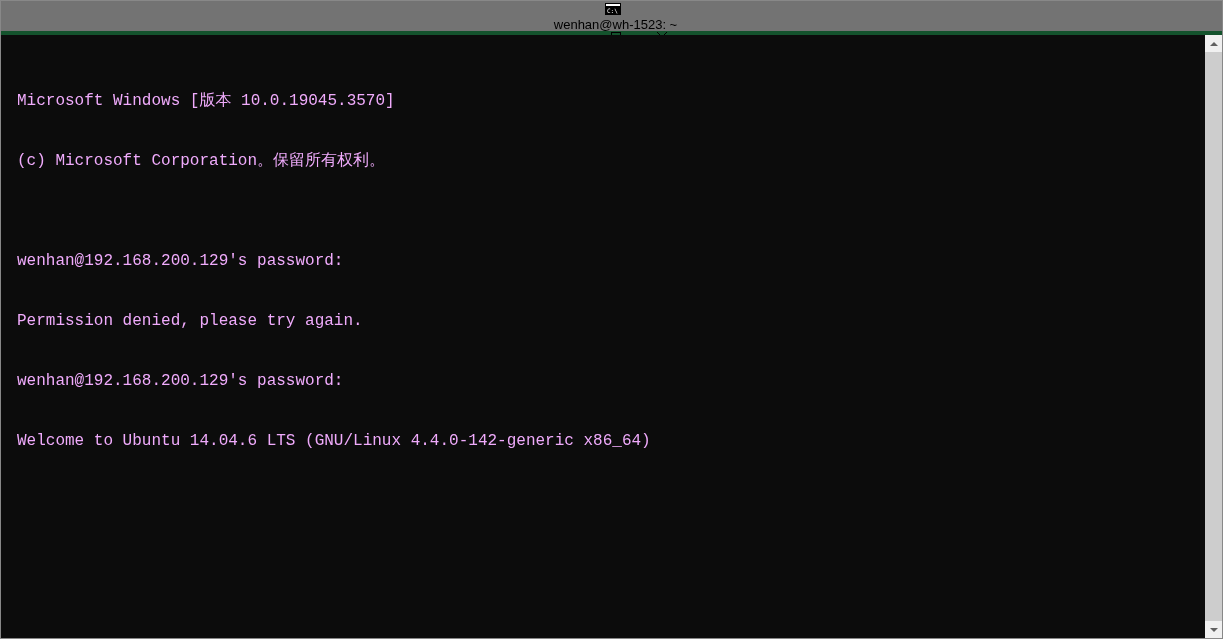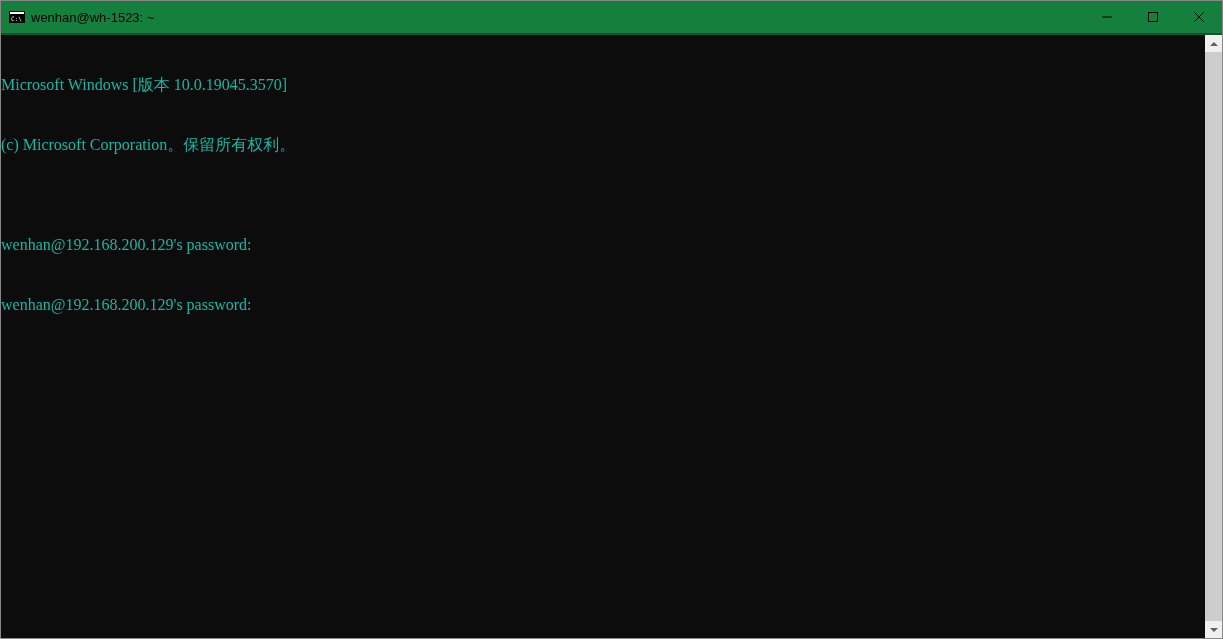--- a/index.html
+++ b/index.html
@@ -6,25 +6,26 @@
     body {
       width: 1223px;
       height: 639px;
       background: #ffffff;
       font-family: "Segoe UI", Tahoma, sans-serif;
       overflow: hidden;
       border: 1px solid #888;
     }
     .titlebar {
       height: 34px;
-      background: #15803d;
+      background: #737373;
       display: flex;
       align-items: center;
       padding-left: 8px;
-      border-bottom: 2px solid #14532d;
+      border-bottom: 4px solid #14532d;
+      flex-direction: column;
     }
     .titlebar-icon {
       width: 16px;
       height: 16px;
       margin-right: 6px;
       display: flex;
       align-items: center;
       justify-content: center;
     }
     .titlebar-title {
@@ -45,25 +46,25 @@
       cursor: pointer;
       font-size: 12px;
       color: #000;
     }
     .terminal-wrapper {
       display: flex;
       height: calc(100% - 34px);
     }
     .terminal {
       background: #0c0c0c;
-      color: #14b8a6;
-      font-family: Liberation Serif, serif;
+      color: #f0abfc;
+      font-family: Liberation Mono, monospace;
       font-size: 16px;
       line-height: 20px;
-      padding: 0;
+      padding: 16px;
       flex: 1;
       white-space: pre;
       overflow: hidden;
     }
     .scrollbar {
       width: 17px;
       background: #f0f0f0;
       display: flex;
       flex-direction: column;
     }
@@ -123,21 +124,23 @@
     </div>
   </div>
 </div>
 
 <div class="terminal-wrapper">
   <div class="terminal">
     <span class="line">Microsoft Windows [版本 10.0.19045.3570]</span>
     <span class="line">(c) Microsoft Corporation。保留所有权利。</span>
     <span class="line"></span>
     <span class="line">wenhan@192.168.200.129's password:</span>
+    <span class="line">Permission denied, please try again.</span>
     <span class="line">wenhan@192.168.200.129's password:</span>
+    <span class="line">Welcome to Ubuntu 14.04.6 LTS (GNU/Linux 4.4.0-142-generic x86_64)</span>
     <span class="line"></span>
     <span class="line"></span>
     
     
     
   </div>
   <div class="scrollbar">
     <div class="scroll-btn">
       <svg width="8" height="4" viewBox="0 0 8 4">
           <polygon points="4,0 8,4 0,4" fill="#606060"></polygon>

